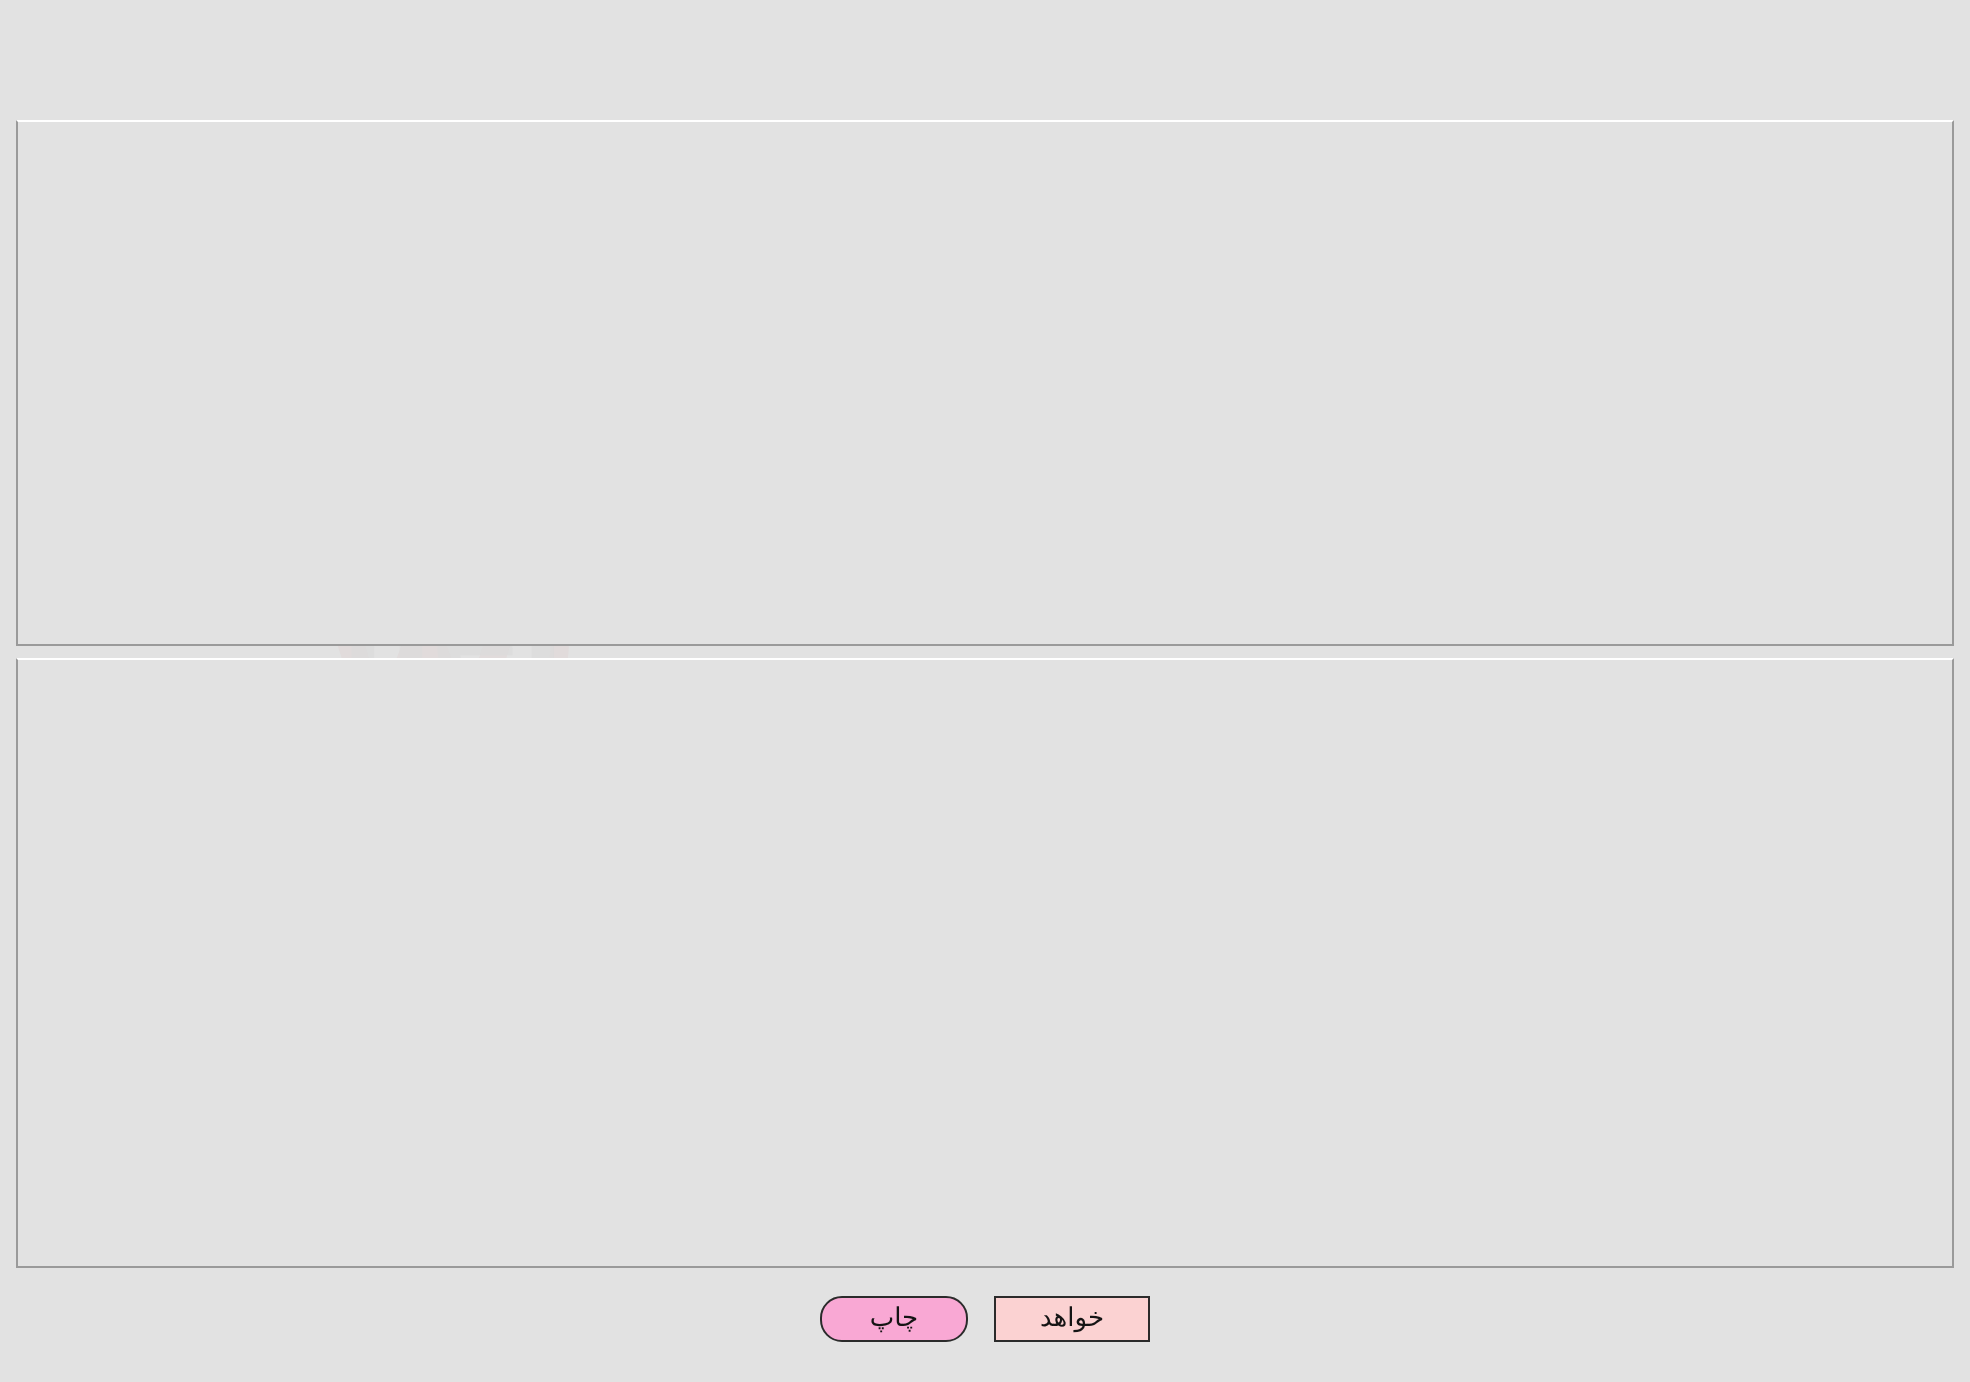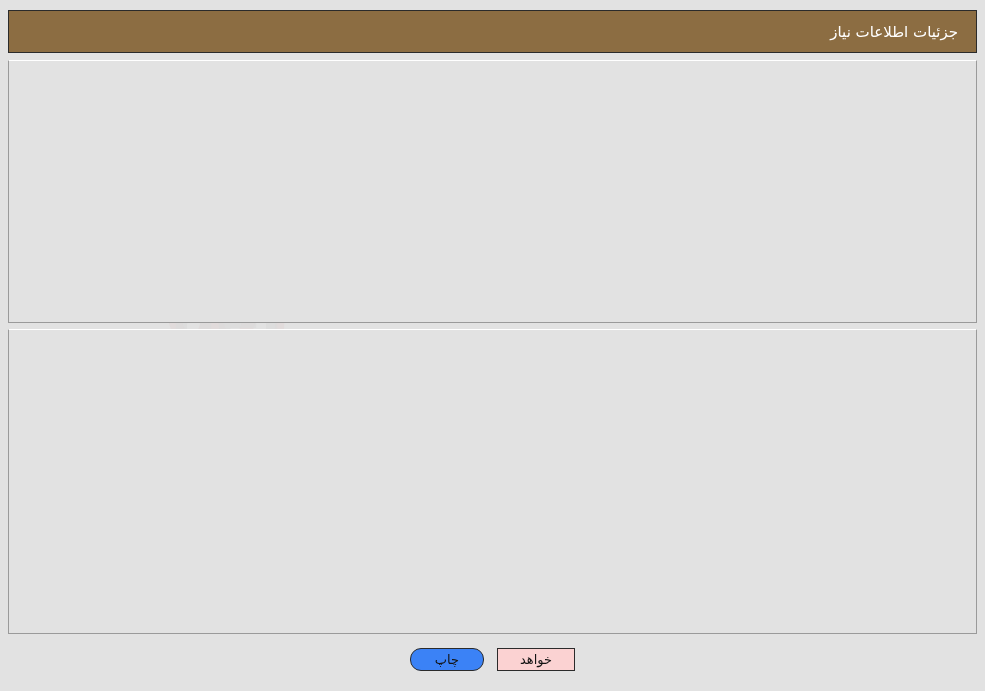--- a/index.html
+++ b/index.html
@@ -187,43 +187,40 @@
   .btn {
     border: 1px solid #2b2b2b;
     font-size: 13px;
     padding: 3px 22px;
     cursor: pointer;
     font-family: inherit;
     color: #141414;
     min-width: 74px;
     text-align: center;
   }
-  .btn-print  { background: #3b82f6; border-radius: 11px; }
+  .btn-print  { background: #f9a8d4; border-radius: 11px; }
   .btn-back   { background: #fbd2d2; }
 </style>
 </head>
 <body>
 
 <div class="page">
 
   <div class="watermark">
     <svg viewBox="0 0 690 150" width="690" height="150" aria-hidden="true">
       <g fill="#d4b3b3" opacity="0.55">
         <path d="M55 8 L130 8 L130 70 Q130 108 92 128 Q55 108 55 70 Z" fill="none" stroke="#d9b9b9" stroke-width="9"></path>
         <path d="M14 36 L40 118 L62 62 L84 118 L110 36" fill="none" stroke="#d9b9b9" stroke-width="13" stroke-linejoin="round"></path>
       </g>
       <g fill="#c9c9c9" opacity="0.65" font-family="DejaVu Sans, sans-serif" font-size="64" font-weight="bold">
         <text x="140" y="92">AriaTender.net</text>
       </g>
     </svg>
   </div>
 
-  <div class="titlebar">
-    <span class="ttl">جزئیات اطلاعات نیاز</span>
-  </div>
 
   <div class="panel panel-top"></div>
 
   <div class="row" style="top:82px; right:18px;">
     <span class="lbl">شماره نیاز:</span>
     <span class="fld center" style="width:289px;">1103007009000305</span>
   </div>
   <div class="row" style="top:82px; right:487px;">
     <span class="lbl">تاریخ و ساعت اعلان عمومي:</span>
     <span class="fld center" style="width:185px;">1403/05/22 - 09:29</span>

